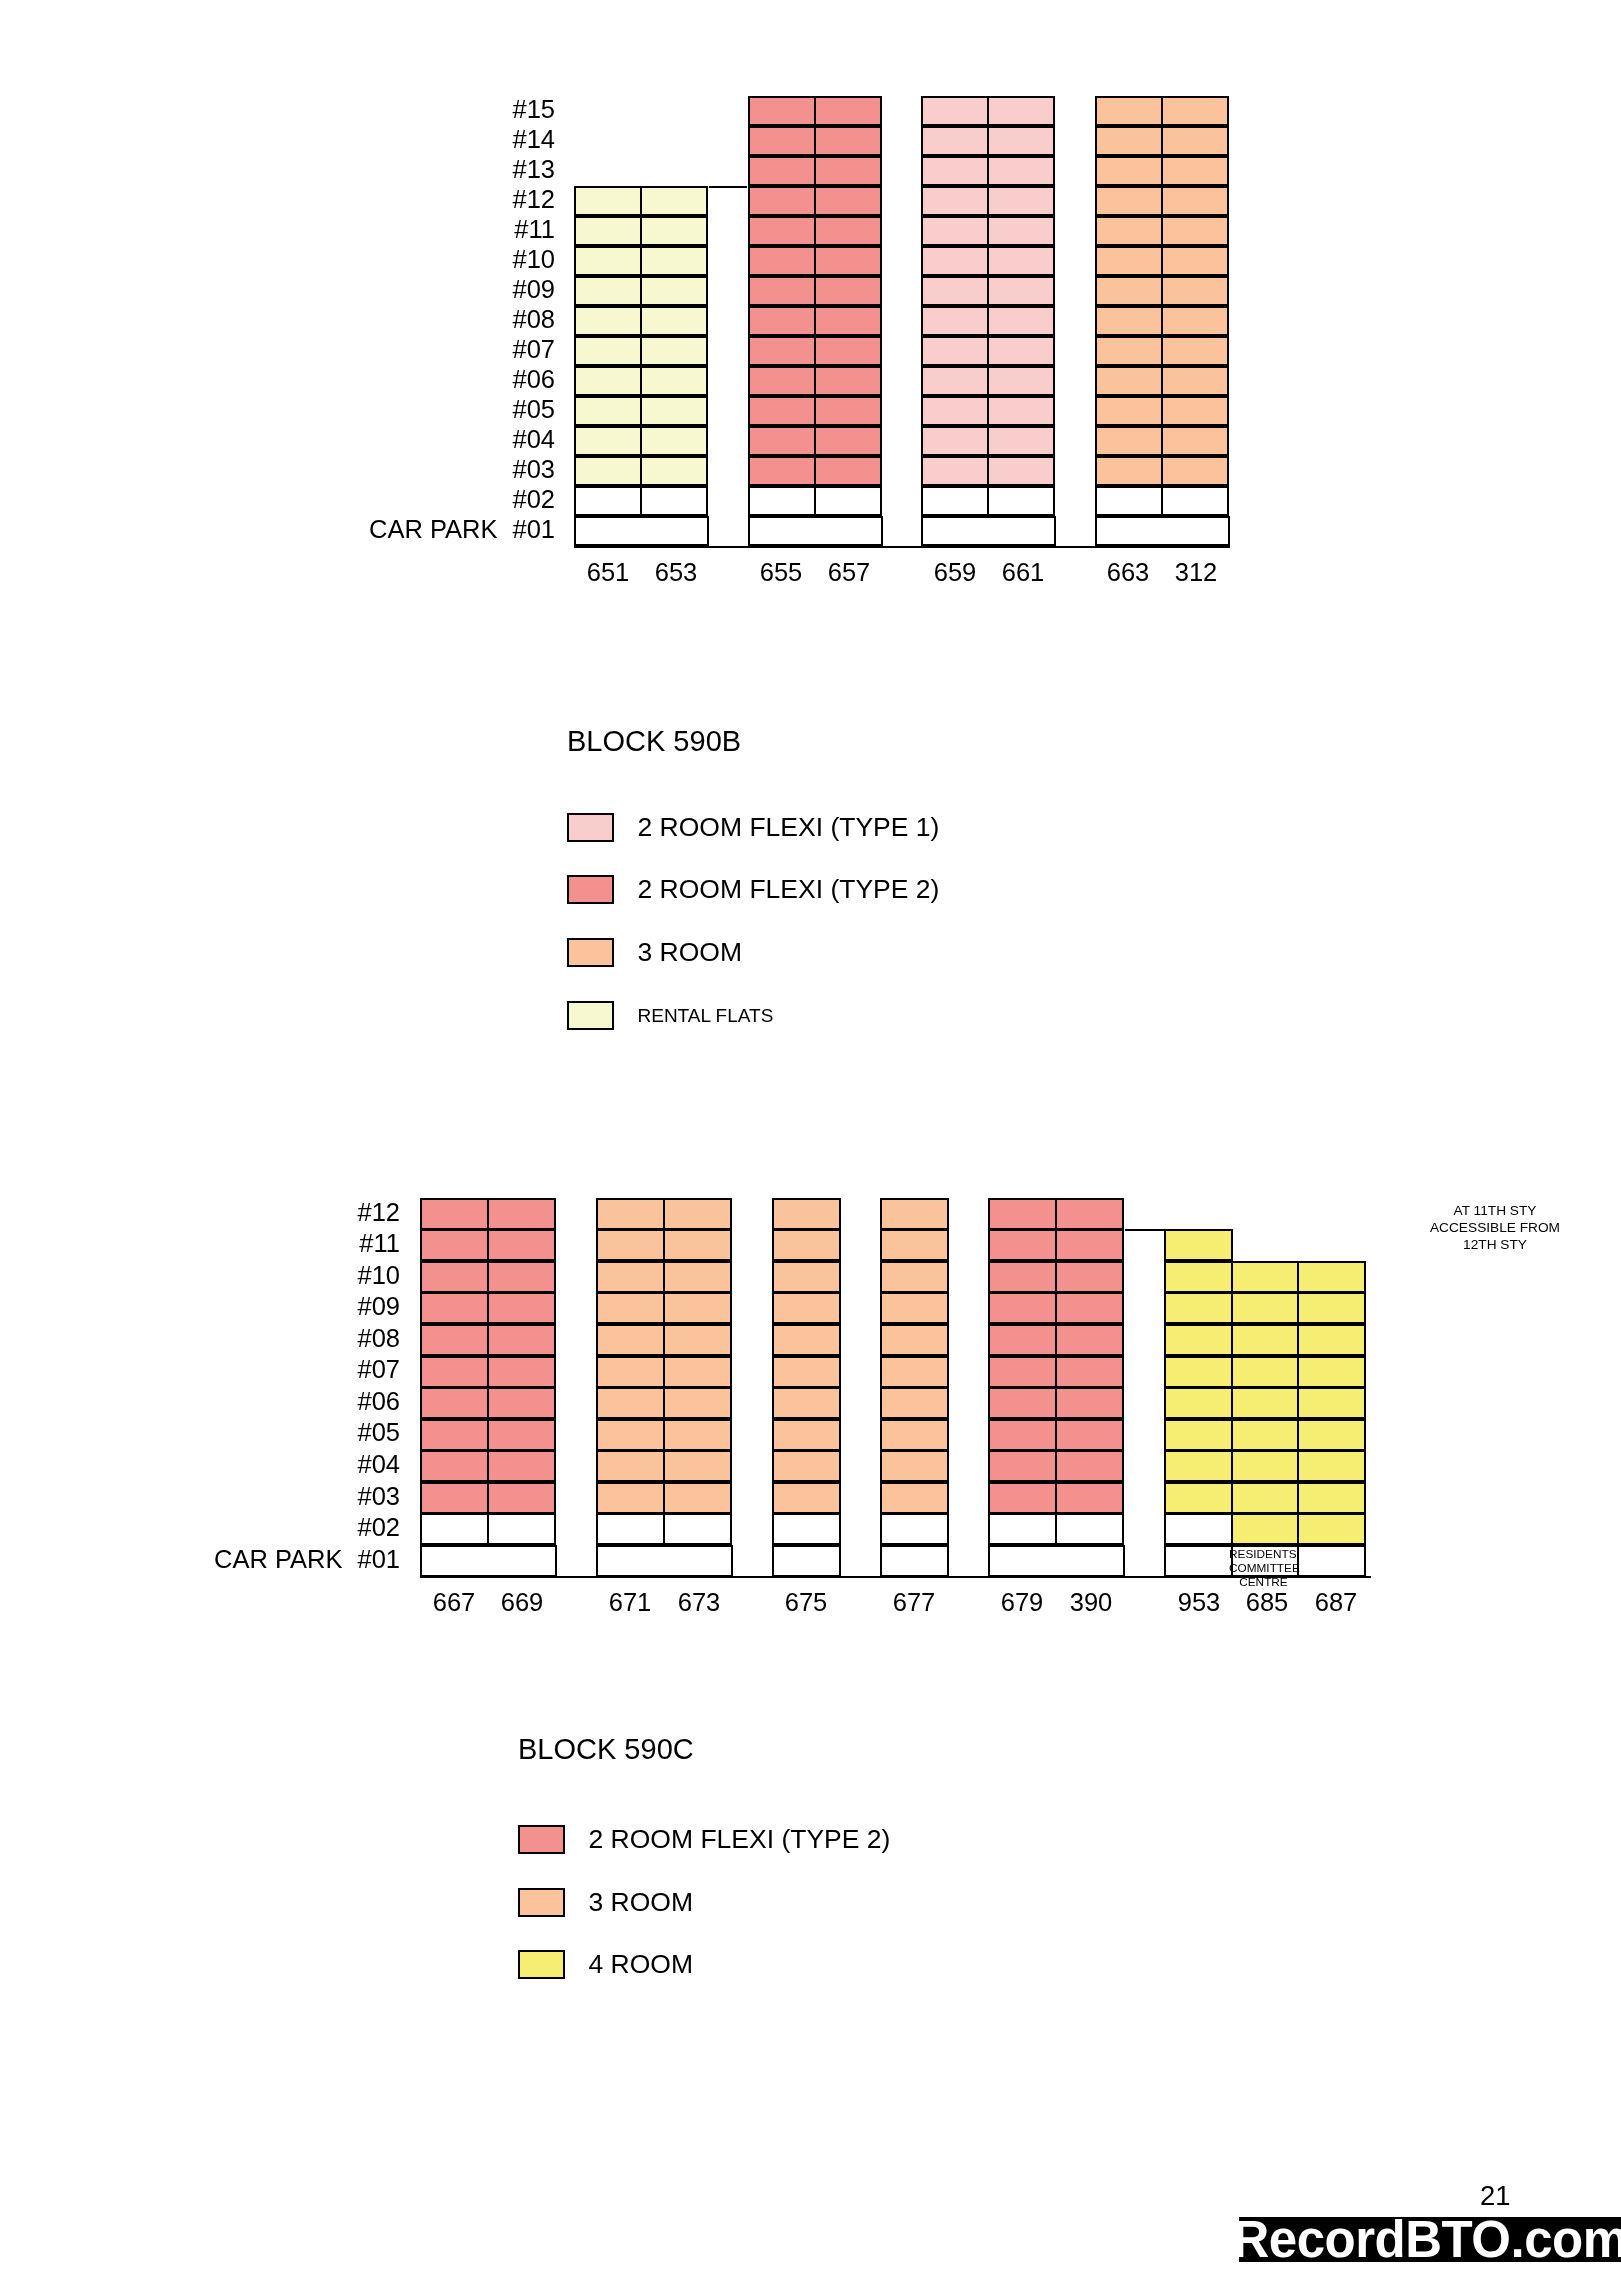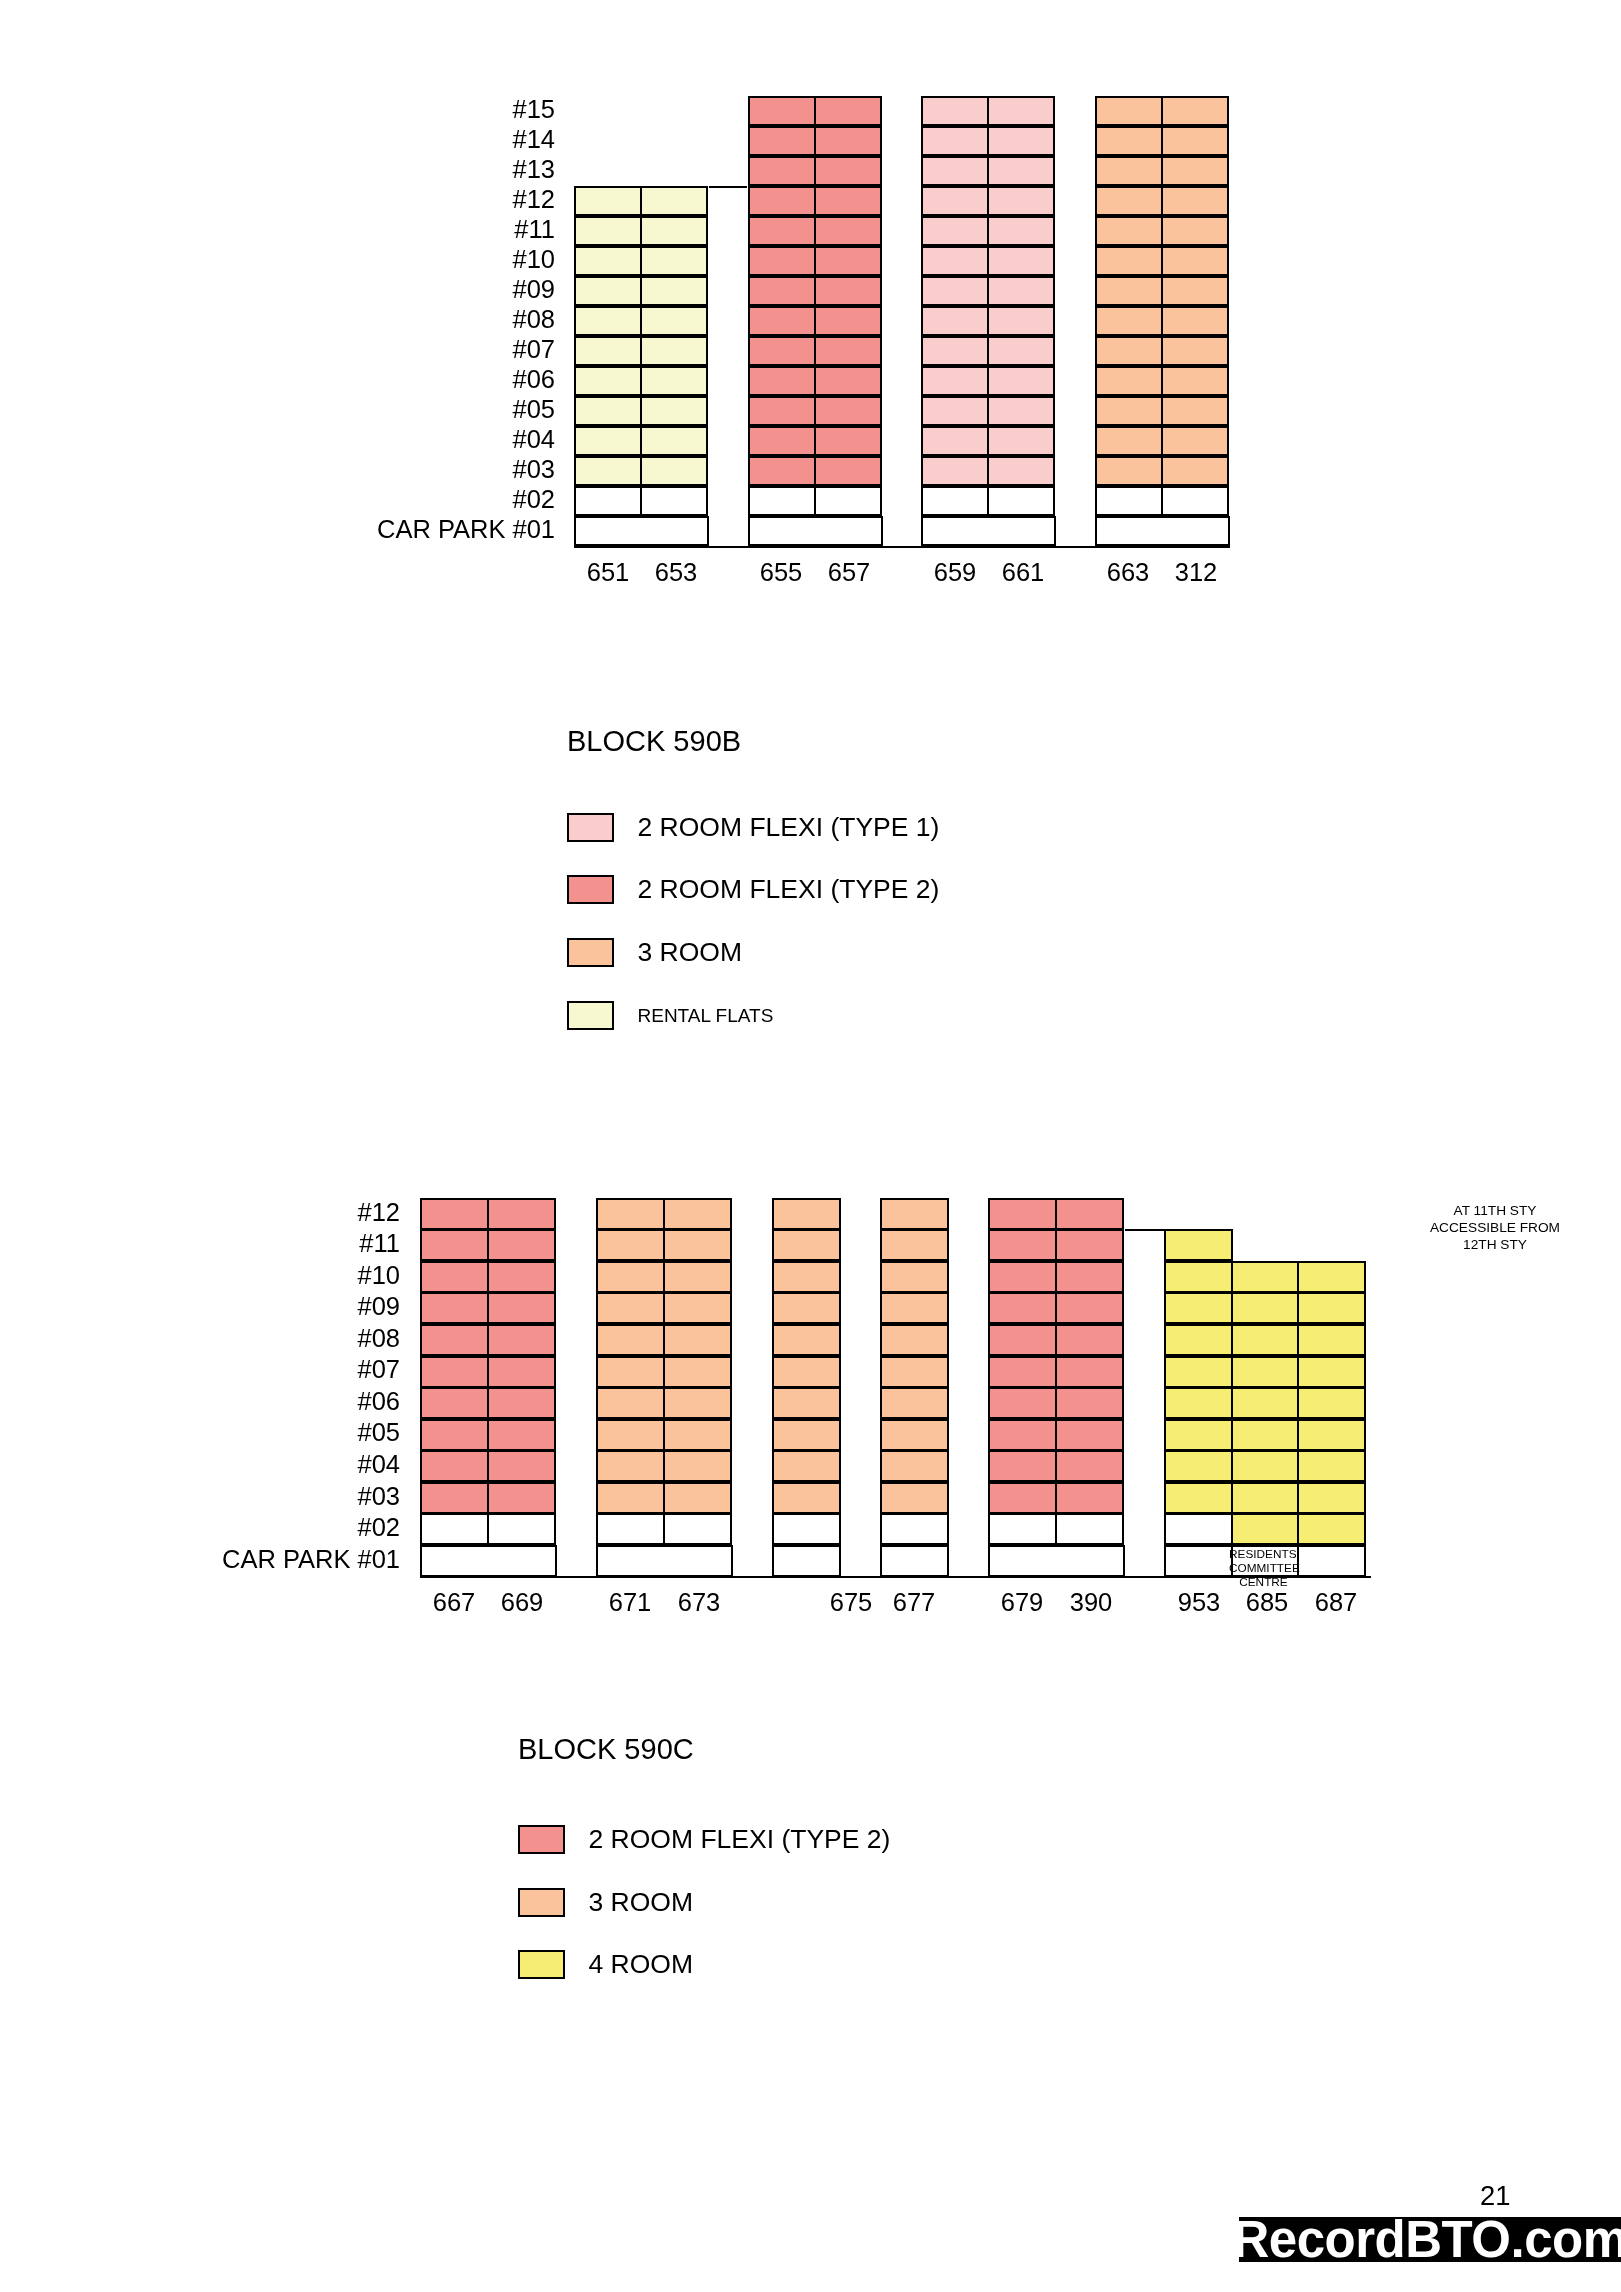--- a/index.html
+++ b/index.html
@@ -3,21 +3,21 @@
 <meta charset="utf-8">
 <style>
   html,body{margin:0;padding:0;background:#fff;}
   body{width:1621px;height:2293px;position:relative;font-family:"Liberation Sans",sans-serif;color:#000;overflow:hidden;}
 
   .diagram{position:absolute;}
 
   
   .floorlabels{position:absolute;text-align:right;}
   .floorlabel{position:absolute;right:0;white-space:nowrap;line-height:1;}
-  .floorlabel .carpark{margin-right:7px;}
+  .floorlabel .carpark{margin-right:15px;}
 
   
   .stack{position:absolute;}
   .cellrow{position:absolute;display:flex;box-sizing:border-box;}
   .cell{box-sizing:border-box;border:2px solid #000;margin-left:-2px;}
   .cell:first-child{margin-left:0;}
 
   
   .unitnums{position:absolute;}
   .unitnum{position:absolute;text-align:center;white-space:nowrap;line-height:1;}
@@ -601,21 +601,21 @@
       <div class="annot" style="left: 223px; top: 1202px; width: 216px; font-size: 13.7px;">AT 11TH STY
 ACCESSIBLE FROM
 12TH STY</div>
     </div>
     <div style="position: absolute; left: 420px; top: 1576px; width: 951px; height: 0px; border-top: 2px solid rgb(0, 0, 0);"></div>
     <div class="unitnums" style="left: 0px; top: 0px;">
       <div class="unitnum" style="left: 415px; top: 1590px; width: 78px; font-size: 25.5px;">667</div>
       <div class="unitnum" style="left: 483px; top: 1590px; width: 78px; font-size: 25.5px;">669</div>
       <div class="unitnum" style="left: 591px; top: 1590px; width: 78px; font-size: 25.5px;">671</div>
       <div class="unitnum" style="left: 660px; top: 1590px; width: 78px; font-size: 25.5px;">673</div>
-      <div class="unitnum" style="left: 812px; top: 1590px; width: 78px; font-size: 25.5px;">675</div>
+      <div class="unitnum" style="left: 767px; top: 1590px; width: 78px; font-size: 25.5px;">675</div>
       <div class="unitnum" style="left: 875px; top: 1590px; width: 78px; font-size: 25.5px;">677</div>
       <div class="unitnum" style="left: 983px; top: 1590px; width: 78px; font-size: 25.5px;">679</div>
       <div class="unitnum" style="left: 1052px; top: 1590px; width: 78px; font-size: 25.5px;">390</div>
       <div class="unitnum" style="left: 1160px; top: 1590px; width: 78px; font-size: 25.5px;">953</div>
       <div class="unitnum" style="left: 1228px; top: 1590px; width: 78px; font-size: 25.5px;">685</div>
       <div class="unitnum" style="left: 1297px; top: 1590px; width: 78px; font-size: 25.5px;">687</div>
     </div>
   </div>
 
 <div class="legend" id="legend-c" style="left: 0px; top: 0px; width: 1274px; height: 294px;">

